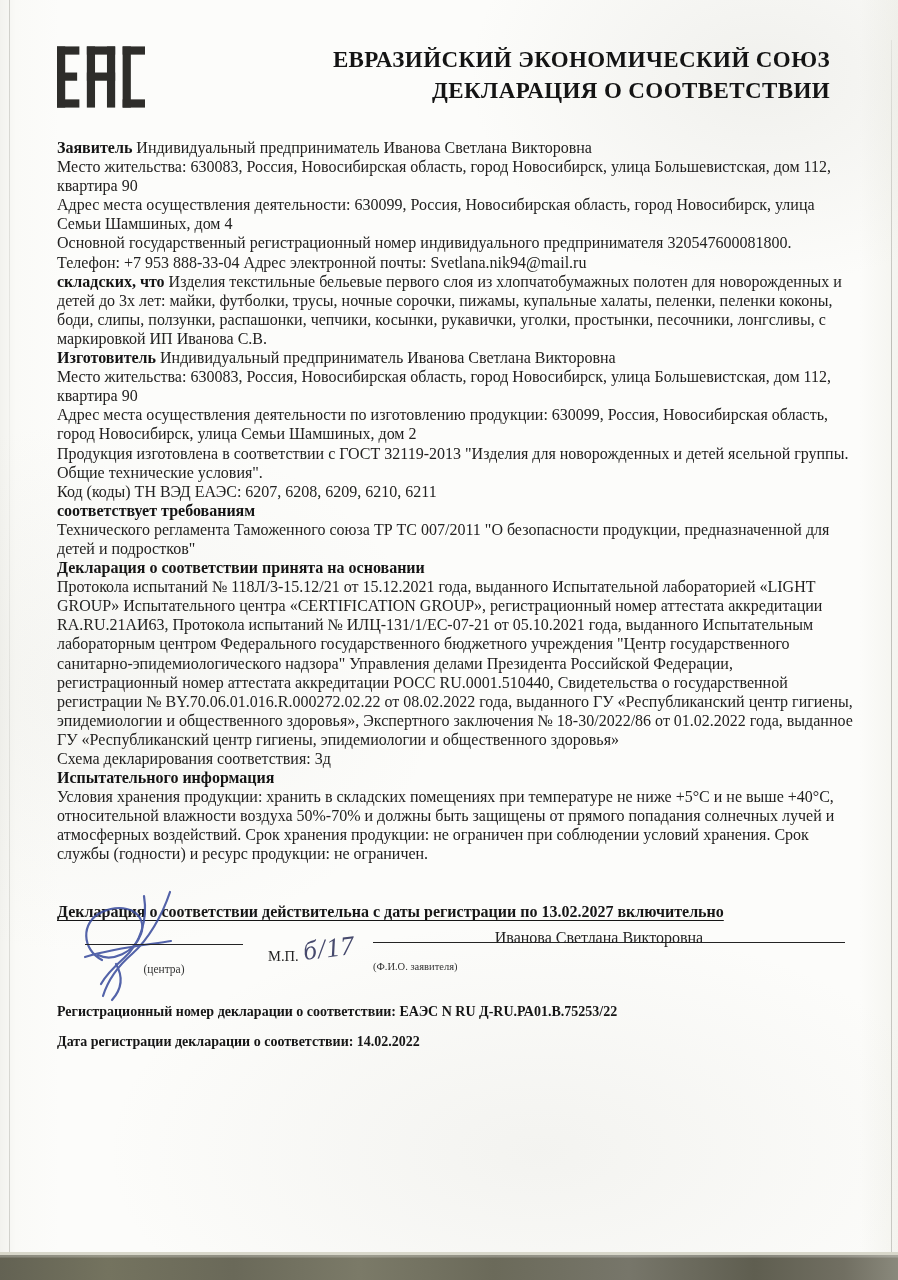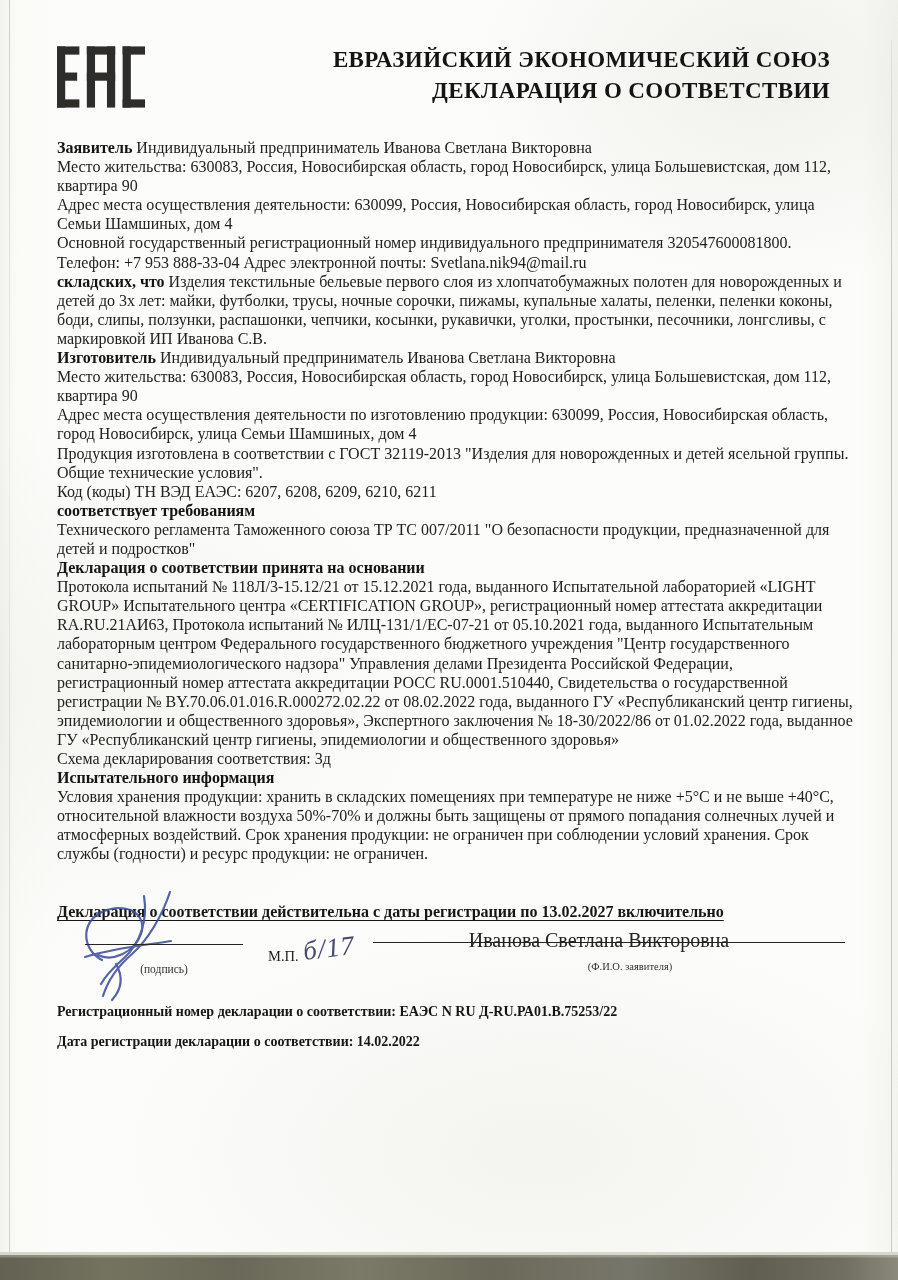--- a/index.html
+++ b/index.html
@@ -55,22 +55,22 @@
   .sig-svg{position:absolute;left:72px;top:886px;width:175px;height:118px;}
   .line{position:absolute;border-bottom:1.6px solid #242424;}
   .line-sign{left:85px;top:944px;width:158px;}
   .cap-sign{position:absolute;left:75px;top:963px;width:178px;text-align:center;font-size:11.5px;color:#333;}
   .stamp{position:absolute;left:268px;top:948px;font-size:14.5px;color:#222;}
   .hand{
     position:absolute;left:303px;top:933px;font-size:27px;font-style:italic;color:#474a6d;
     transform:rotate(-7deg);letter-spacing:1px;
   }
   .line-name{left:373px;top:942px;width:472px;}
-  .applicant-name{position:absolute;left:373px;top:929px;width:452px;text-align:center;font-size:20px;color:#222;}
-  .cap-name{position:absolute;left:394px;top:961px;width:472px;text-align:center;font-size:10.5px;color:#333;}
+  .applicant-name{position:absolute;left:373px;top:929px;width:452px;text-align:center;font-size:16px;color:#222;}
+  .cap-name{position:absolute;left:373px;top:961px;width:472px;text-align:left;font-size:10.5px;color:#333;}
   .reg-line{position:absolute;left:57px;width:801px;font-weight:700;font-size:14px;color:#161616;}
   .reg-number{top:1004px;}
   .reg-date{top:1034px;}
 </style>
 </head>
 <body>
 
 <div class="paper">
 
   <div class="logo">
@@ -102,21 +102,21 @@
   <div class="text-col">
     <div class="content">
         <p><span class="b">Заявитель</span><span> Индивидуальный предприниматель Иванова Светлана Викторовна</span></p>
         <p><span>Место жительства: 630083, Россия, Новосибирская область, город Новосибирск, улица Большевистская, дом 112, квартира 90</span></p>
         <p><span>Адрес места осуществления деятельности: 630099, Россия, Новосибирская область, город Новосибирск, улица Семьи Шамшиных, дом 4</span></p>
         <p><span>Основной государственный регистрационный номер индивидуального предпринимателя 320547600081800.</span></p>
         <p><span>Телефон: +7 953 888-33-04 Адрес электронной почты: Svetlana.nik94@mail.ru</span></p>
         <p><span class="b">складских, что</span><span> Изделия текстильные бельевые первого слоя из хлопчатобумажных полотен для новорожденных и детей до 3х лет: майки, футболки, трусы, ночные сорочки, пижамы, купальные халаты, пеленки, пеленки коконы, боди, слипы, ползунки, распашонки, чепчики, косынки, рукавички, уголки, простынки, песочники, лонгсливы, с маркировкой ИП Иванова С.В.</span></p>
         <p><span class="b">Изготовитель</span><span> Индивидуальный предприниматель Иванова Светлана Викторовна</span></p>
         <p><span>Место жительства: 630083, Россия, Новосибирская область, город Новосибирск, улица Большевистская, дом 112, квартира 90</span></p>
-        <p><span>Адрес места осуществления деятельности по изготовлению продукции: 630099, Россия, Новосибирская область, город Новосибирск, улица Семьи Шамшиных, дом 4</span></p>
+        <p><span>Адрес места осуществления деятельности по изготовлению продукции: 630099, Россия, Новосибирская область, город Новосибирск, улица Семьи Шамшиных, дом 2</span></p>
         <p><span>Продукция изготовлена в соответствии с ГОСТ 32119-2013 "Изделия для новорожденных и детей ясельной группы. Общие технические условия".</span></p>
         <p><span>Код (коды) ТН ВЭД ЕАЭС: 6207, 6208, 6209, 6210, 6211</span></p>
         <p><span class="b">соответствует требованиям</span></p>
         <p><span>Технического регламента Таможенного союза ТР ТС 007/2011 "О безопасности продукции, предназначенной для детей и подростков"</span></p>
         <p><span class="b">Декларация о соответствии принята на основании</span></p>
         <p><span>Протокола испытаний № 118Л/3-15.12/21 от 15.12.2021 года, выданного Испытательной лабораторией «LIGHT GROUP» Испытательного центра «CERTIFICATION GROUP», регистрационный номер аттестата аккредитации RA.RU.21АИ63, Протокола испытаний № ИЛЦ-131/1/ЕС-07-21 от 05.10.2021 года, выданного Испытательным лабораторным центром Федерального государственного бюджетного учреждения "Центр государственного санитарно-эпидемиологического надзора" Управления делами Президента Российской Федерации, регистрационный номер аттестата аккредитации РОСС RU.0001.510440, Свидетельства о государственной регистрации № BY.70.06.01.016.R.000272.02.22 от 08.02.2022 года, выданного ГУ «Республиканский центр гигиены, эпидемиологии и общественного здоровья», Экспертного заключения № 18-30/2022/86 от 01.02.2022 года, выданное ГУ «Республиканский центр гигиены, эпидемиологии и общественного здоровья»</span></p>
         <p><span>Схема декларирования соответствия: 3д</span></p>
         <p><span class="b">Испытательного информация</span></p>
         <p><span>Условия хранения продукции: хранить в складских помещениях при температуре не ниже +5°С и не выше +40°С, относительной влажности воздуха 50%-70% и должны быть защищены от прямого попадания солнечных лучей и атмосферных воздействий. Срок хранения продукции: не ограничен при соблюдении условий хранения. Срок службы (годности) и ресурс продукции: не ограничен.</span></p>
       </div>
@@ -128,21 +128,21 @@
     <g fill="none" stroke="var(--sig-ink)" stroke-width="2.2" stroke-linecap="round" opacity="0.88">
       <path d="M30,74 C10,64 8,36 30,26 C54,15 76,28 69,48 C62,67 40,76 26,69"></path>
       <path d="M98,6 C90,30 76,54 60,68 C46,80 36,94 31,110"></path>
       <path d="M72,10 C76,34 68,58 52,72 C42,81 34,89 29,98"></path>
       <path d="M13,71 C42,62 74,59 99,55"></path>
       <path d="M44,78 C52,92 49,104 40,114"></path>
     </g>
   </svg>
 
   <div class="line line-sign"></div>
-  <div class="cap-sign">(подпись)</div>
+  <div class="cap-sign">(центра)</div>
 
   <div class="stamp">М.П.</div>
   <div class="hand">б/17</div>
 
   <div class="applicant-name">Иванова Светлана Викторовна</div>
   <div class="line line-name"></div>
   <div class="cap-name">(Ф.И.О. заявителя)</div>
 
   <div class="reg-line reg-number">Регистрационный номер декларации о соответствии: ЕАЭС N RU Д-RU.РА01.В.75253/22</div>
   <div class="reg-line reg-date">Дата регистрации декларации о соответствии: 14.02.2022</div>

